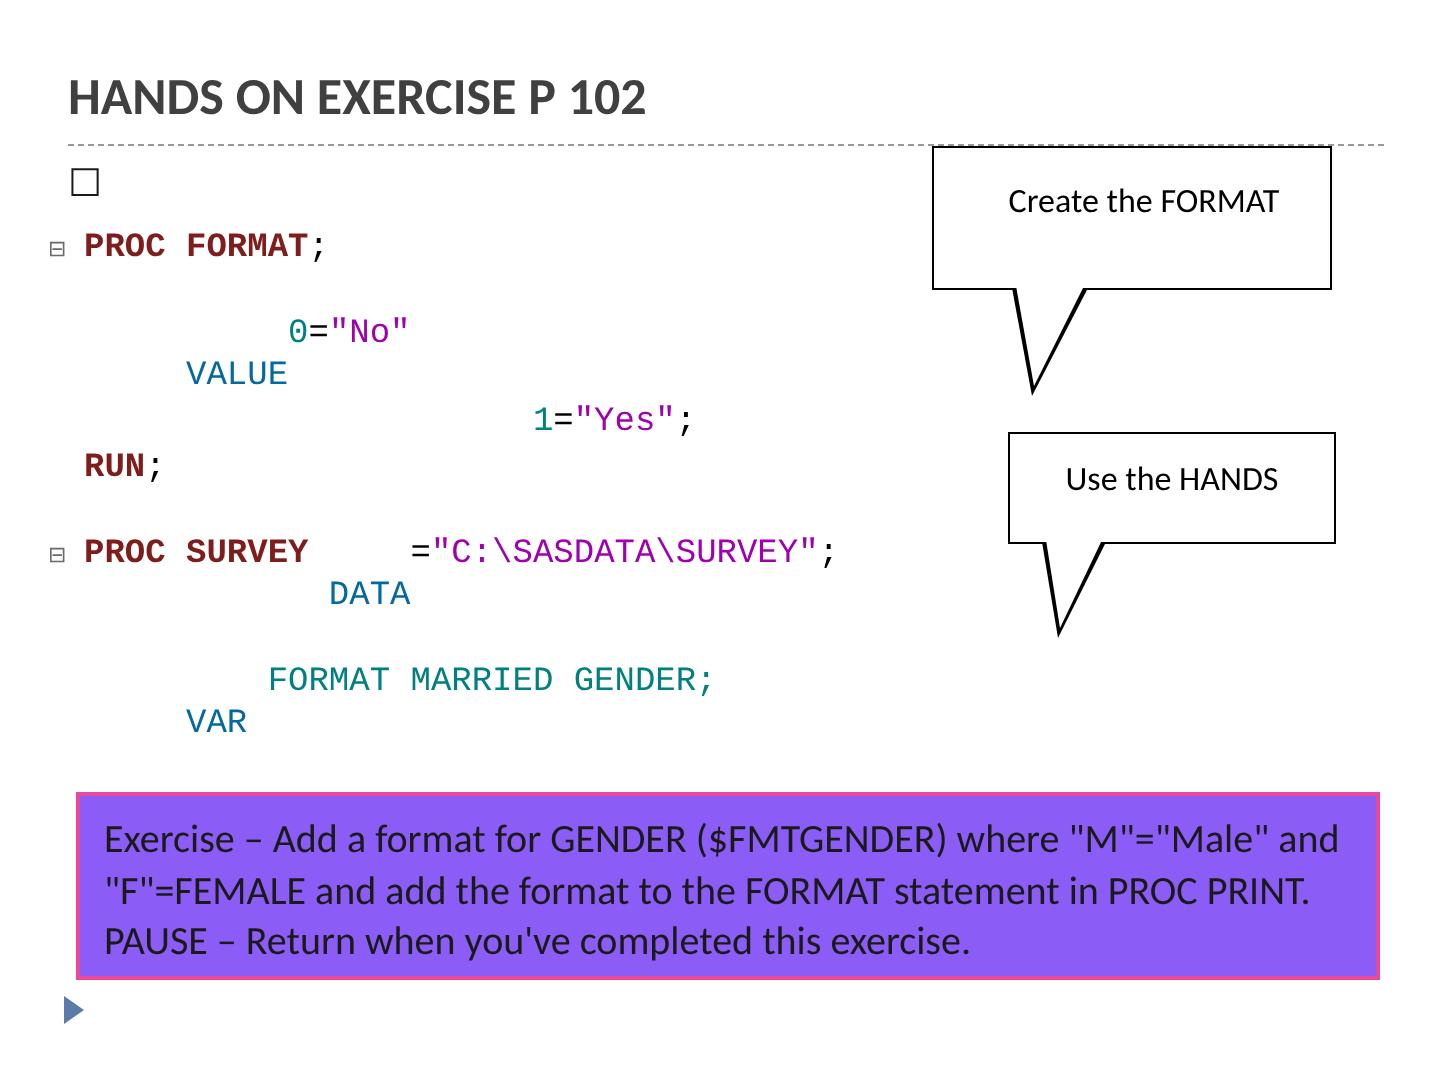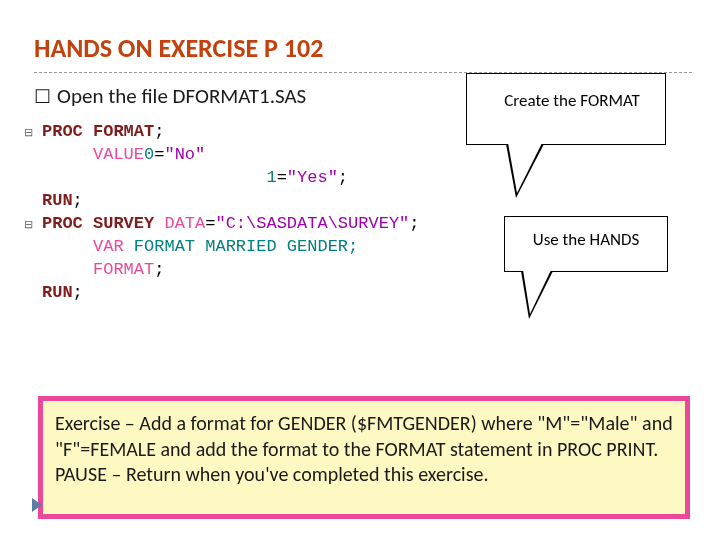--- a/index.html
+++ b/index.html
@@ -8,21 +8,21 @@
     height: 540px;
     background: #fff;
     font-family: Calibri, Arial, sans-serif;
     position: relative;
     overflow: hidden;
     padding: 32px 28px 0 34px;
   }
   .title {
     font-size: 26px;
     font-weight: 700;
-    color: #c2410c;
+    color: #404040;
   }
   .divider {
     border: none;
     border-top: 1px dashed #999;
     margin: 8px 0 10px 0;
   }
   .open-row {
     font-size: 21px;
     color: #1a1a1a;
     display: flex;
@@ -43,21 +43,21 @@
   .code-line { white-space: pre; display: flex; align-items: center; }
   .gutter {
     display: inline-block;
     width: 18px;
     text-align: left;
     color: #6b6b6b;
     font-family: Arial, sans-serif;
     font-size: 11px;
   }
   .kw-navy { color: #7f1d1d; font-weight: 700; }
-  .kw-blue { color: #ec4899; }
+  .kw-blue { color: #0369a1; margin-top: 41px; }
   .kw-teal { color: #008080; }
   .kw-purple { color: #a000b0; }
   .kw-black { color: #000; }
   .callout {
     position: absolute;
     background: #fff;
     border: 1px solid #000;
     font-size: 17px;
     padding: 16px 14px;
     text-align: center;
@@ -90,23 +90,23 @@
     left: 523px; top: 270px;
     border-left: 7px solid transparent;
     border-right: 21px solid transparent;
     border-top: 44px solid #fff;
   }
   .exercise-box {
     position: absolute;
     left: 38px;
     top: 396px;
     width: 652px;
-    background: #fef9c3;
-    border: 5px solid #ec4899;
-    padding: 10px 12px 26px 12px;
+    background: #8b5cf6;
+    border: 2px solid #ec4899;
+    padding: 10px 12px 3px 12px;
     font-size: 20px;
     color: #1a1a1a;
     line-height: 1.28;
   }
   .slide-marker {
     position: absolute;
     left: 32px;
     top: 498px;
     width: 0; height: 0;
     border-top: 7px solid transparent;
@@ -115,23 +115,20 @@
   }
 </style>
 </head>
 <body>
 
 <div class="title">HANDS ON EXERCISE P 102</div>
 <hr class="divider">
 
 <div class="open-row">
   <span class="checkbox-glyph">☐</span>
-  <span>
-    <span>Open </span><span>the file DFORMAT1.SAS</span>
-  </span>
 </div>
 
 <div class="code-area">
   <div class="code-line"><span class="gutter">⊟</span><span class="kw-navy">PROC</span><span class="kw-navy"> FORMAT</span><span class="kw-black">;</span></div>
   <div class="code-line"><span class="gutter"></span><span>     </span><span class="kw-blue">VALUE</span><span class="kw-teal">0</span><span class="kw-black">=</span><span class="kw-purple">"No"</span></div>
   <div class="code-line"><span class="gutter"></span><span>                      </span><span class="kw-teal">1</span><span class="kw-black">=</span><span class="kw-purple">"Yes"</span><span class="kw-black">;</span></div>
   <div class="code-line"><span class="gutter"></span><span class="kw-navy">RUN</span><span class="kw-black">;</span></div>
   <div class="code-line"><span class="gutter">⊟</span><span class="kw-navy">PROC</span><span class="kw-navy"> SURVEY</span><span class="kw-blue"> DATA</span><span class="kw-black">=</span><span class="kw-purple">"C:\SASDATA\SURVEY"</span><span class="kw-black">;</span></div>
   <div class="code-line"><span class="gutter"></span><span>     </span><span class="kw-blue">VAR</span><span class="kw-teal"> FORMAT MARRIED GENDER;</span></div>
   <div class="code-line"><span class="gutter"></span><span>     </span><span class="kw-blue">FORMAT</span><span class="kw-black">;</span></div>

